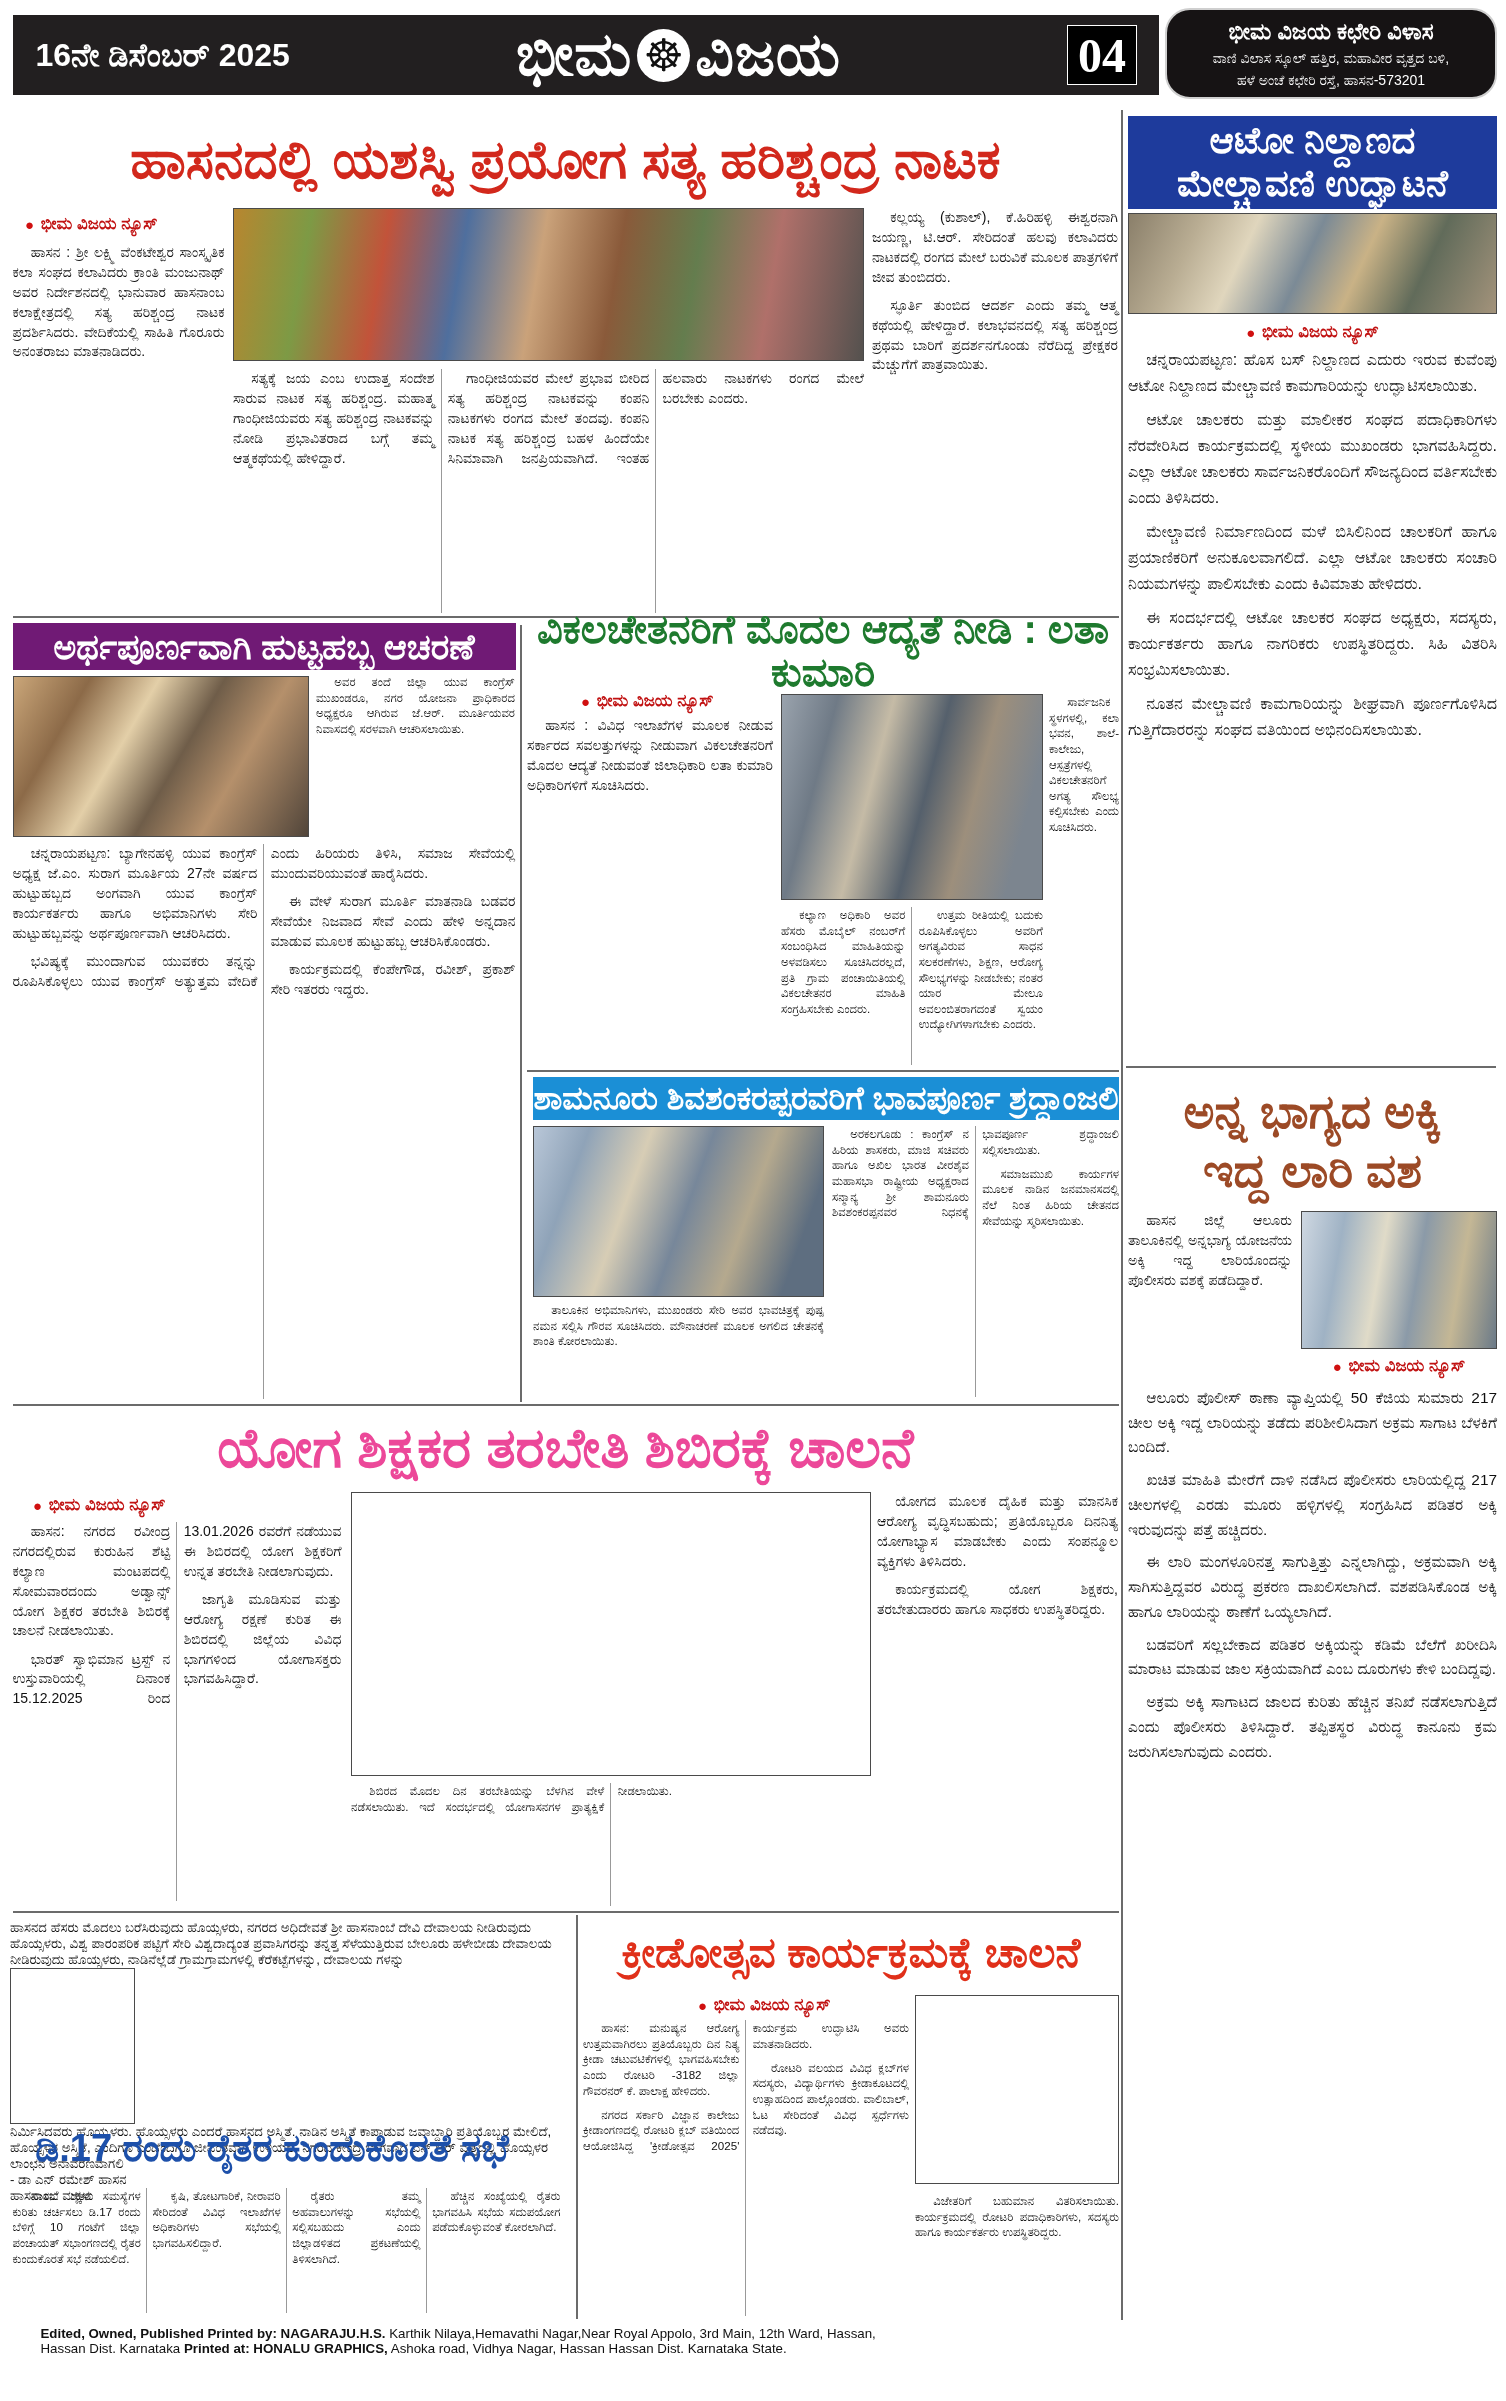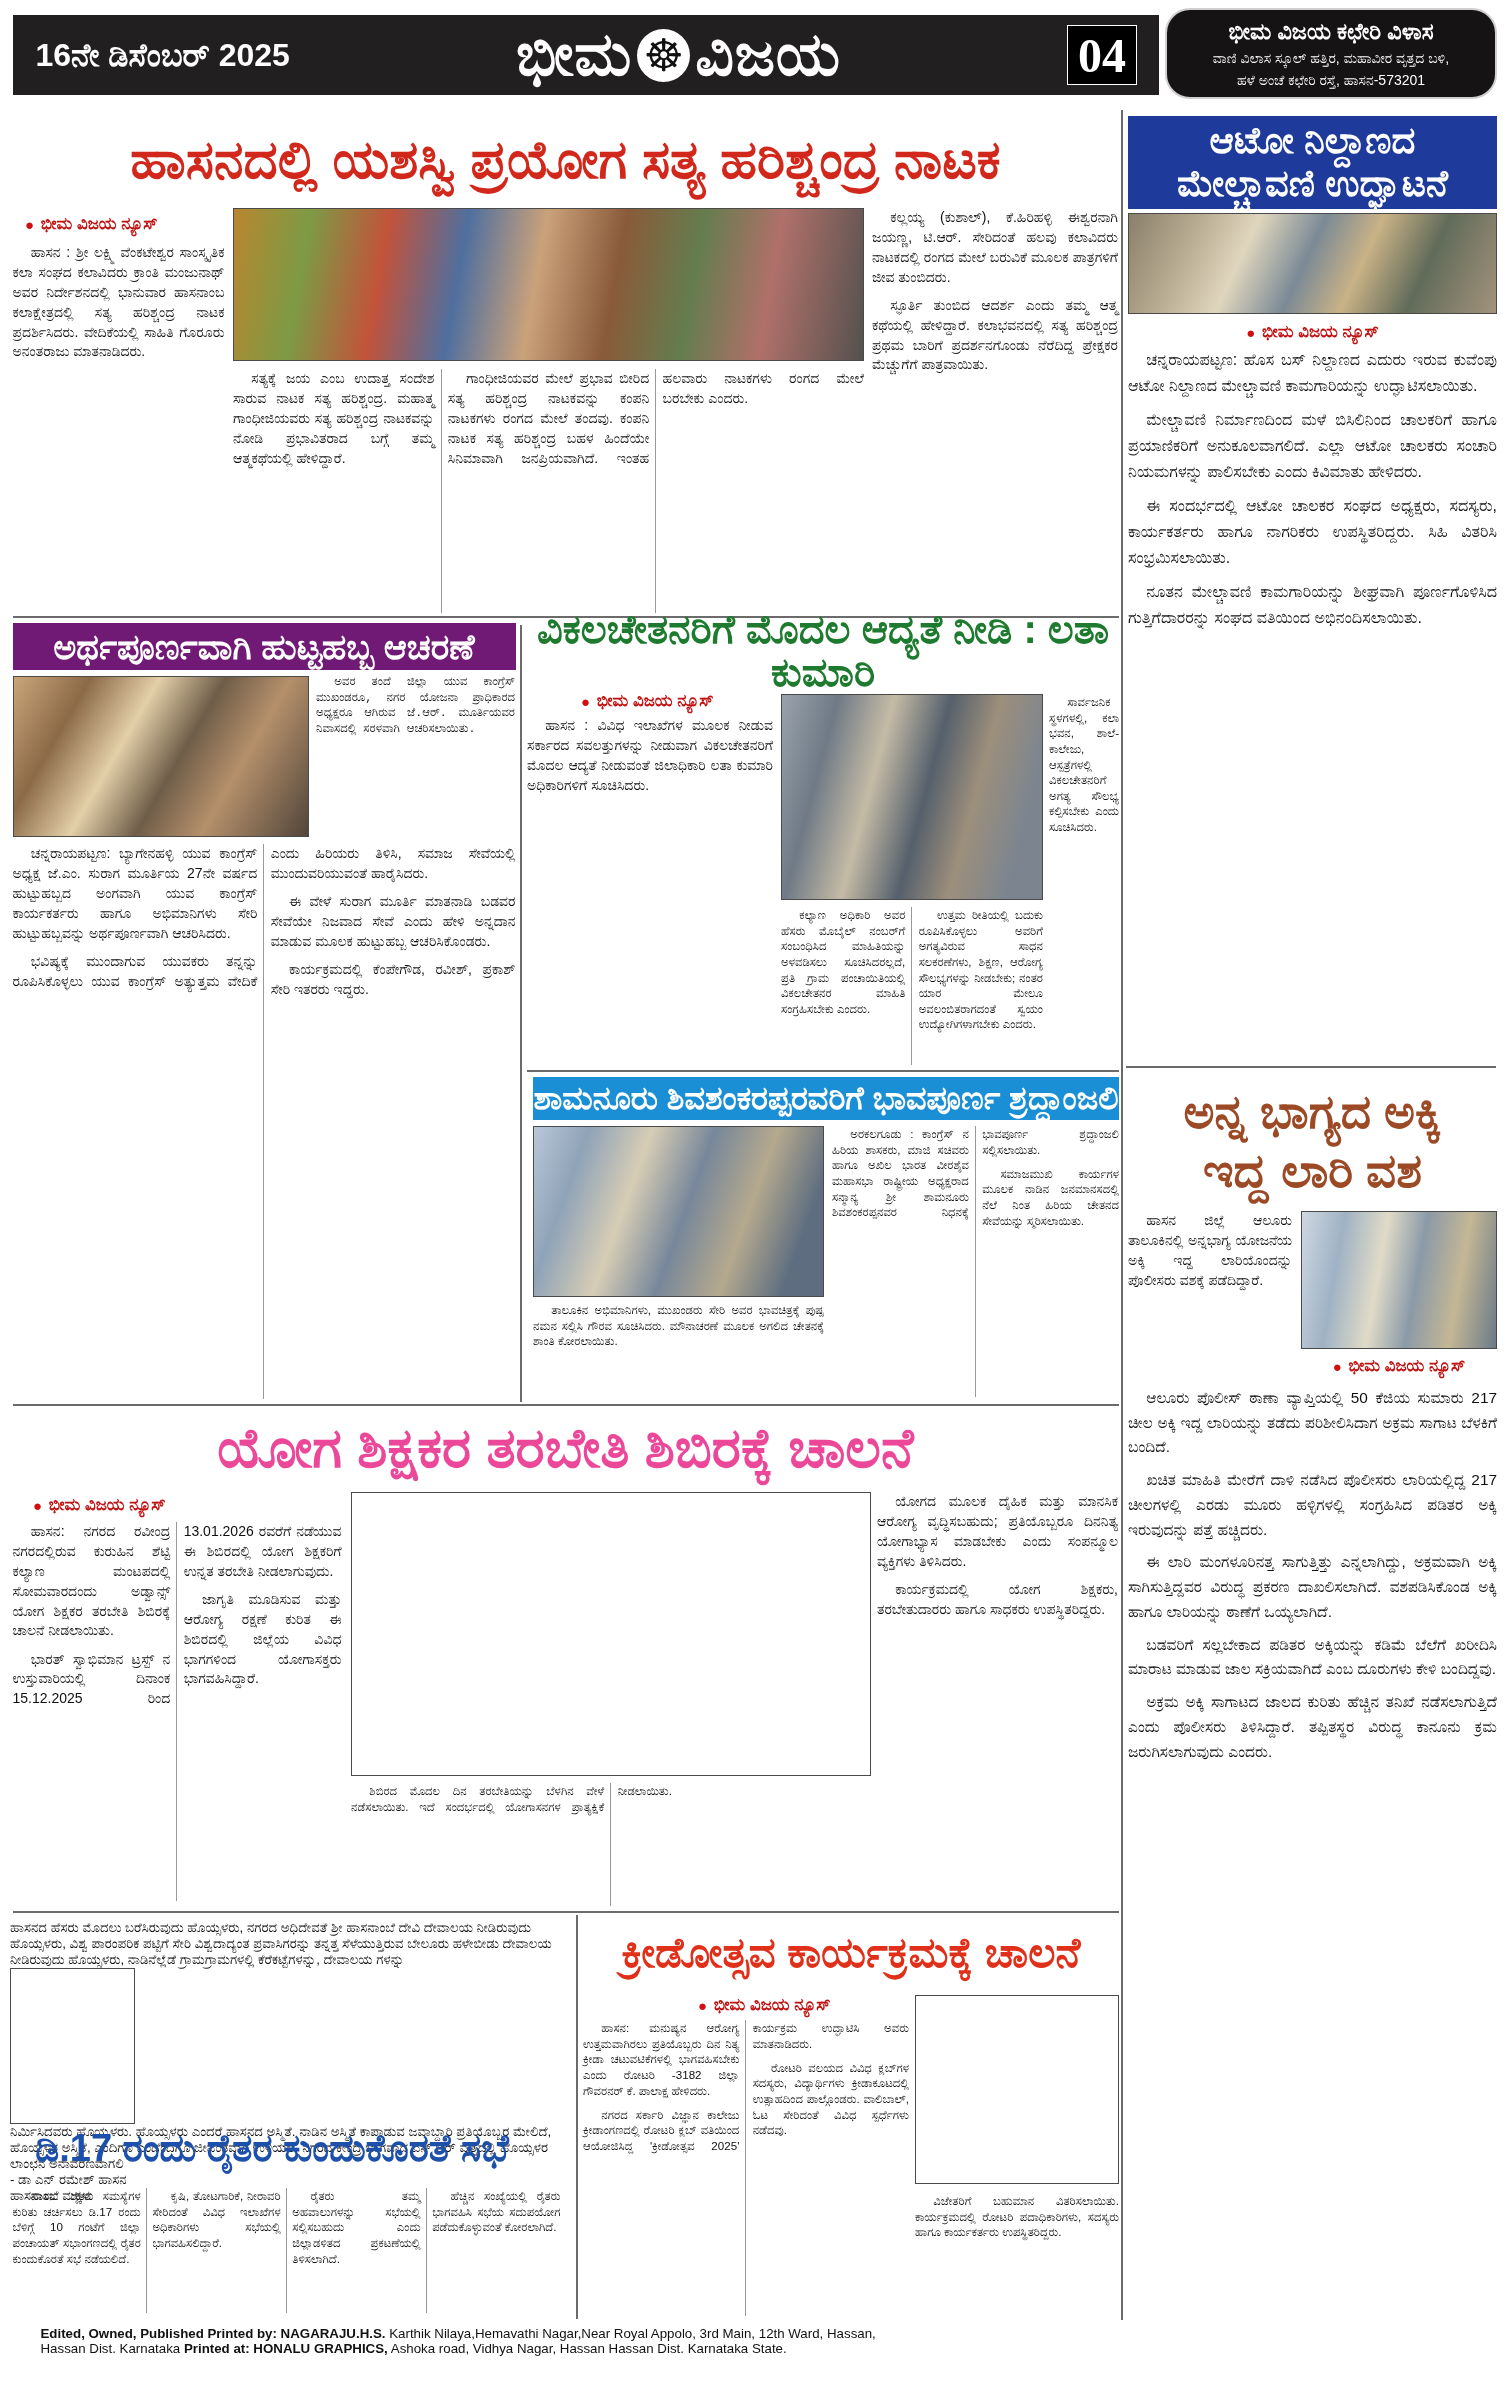--- a/index.html
+++ b/index.html
@@ -116,28 +116,29 @@
     <span>ಆಟೋ ನಿಲ್ದಾಣದ</span>
     <span>ಮೇಲ್ಚಾವಣಿ ಉದ್ಘಾಟನೆ</span>
   </div>
   <div class="abs photo p-ribbon" style="left:1128px;top:213px;width:369px;height:101px;"></div>
   <div class="abs byline center" style="left:1128px;top:322px;width:369px;">
     <span class="dot">●</span>
     <span>ಭೀಮ ವಿಜಯ ನ್ಯೂಸ್</span>
   </div>
   <div class="abs body-txt" style="left:1128px;top:347px;width:369px;height:711px;font-size:16px;line-height:1.62;">
     <p>ಚನ್ನರಾಯಪಟ್ಟಣ: ಹೊಸ ಬಸ್ ನಿಲ್ದಾಣದ ಎದುರು ಇರುವ ಕುವೆಂಪು ಆಟೋ ನಿಲ್ದಾಣದ ಮೇಲ್ಚಾವಣಿ ಕಾಮಗಾರಿಯನ್ನು ಉದ್ಘಾಟಿಸಲಾಯಿತು.</p>
+    <p>ಆಟೋ ಚಾಲಕರು ಮತ್ತು ಮಾಲೀಕರ ಸಂಘದ ಪದಾಧಿಕಾರಿಗಳು ನೆರವೇರಿಸಿದ ಕಾರ್ಯಕ್ರಮದಲ್ಲಿ ಸ್ಥಳೀಯ ಮುಖಂಡರು ಭಾಗವಹಿಸಿದ್ದರು. ಎಲ್ಲಾ ಆಟೋ ಚಾಲಕರು ಸಾರ್ವಜನಿಕರೊಂದಿಗೆ ಸೌಜನ್ಯದಿಂದ ವರ್ತಿಸಬೇಕು ಎಂದು ತಿಳಿಸಿದರು.</p>
     <p>ಮೇಲ್ಚಾವಣಿ ನಿರ್ಮಾಣದಿಂದ ಮಳೆ ಬಿಸಿಲಿನಿಂದ ಚಾಲಕರಿಗೆ ಹಾಗೂ ಪ್ರಯಾಣಿಕರಿಗೆ ಅನುಕೂಲವಾಗಲಿದೆ. ಎಲ್ಲಾ ಆಟೋ ಚಾಲಕರು ಸಂಚಾರಿ ನಿಯಮಗಳನ್ನು ಪಾಲಿಸಬೇಕು ಎಂದು ಕಿವಿಮಾತು ಹೇಳಿದರು.</p>
     <p>ಈ ಸಂದರ್ಭದಲ್ಲಿ ಆಟೋ ಚಾಲಕರ ಸಂಘದ ಅಧ್ಯಕ್ಷರು, ಸದಸ್ಯರು, ಕಾರ್ಯಕರ್ತರು ಹಾಗೂ ನಾಗರಿಕರು ಉಪಸ್ಥಿತರಿದ್ದರು. ಸಿಹಿ ವಿತರಿಸಿ ಸಂಭ್ರಮಿಸಲಾಯಿತು.</p>
     <p>ನೂತನ ಮೇಲ್ಚಾವಣಿ ಕಾಮಗಾರಿಯನ್ನು ಶೀಘ್ರವಾಗಿ ಪೂರ್ಣಗೊಳಿಸಿದ ಗುತ್ತಿಗೆದಾರರನ್ನು ಸಂಘದ ವತಿಯಿಂದ ಅಭಿನಂದಿಸಲಾಯಿತು.</p>
   </div>
 
   <div class="abs hl hl-birthday" style="left:12.5px;top:623px;width:503px;height:47px;">ಅರ್ಥಪೂರ್ಣವಾಗಿ ಹುಟ್ಟಹಬ್ಬ ಆಚರಣೆ</div>
   <div class="abs photo p-cake" style="left:12.5px;top:676px;width:296px;height:161px;"></div>
-  <div class="abs body-txt small" style="left:316px;top:674px;width:199px;height:164px;font-family:Liberation Mono, monospace;">
+  <div class="abs body-txt small" style="left:316px;top:674px;width:199px;height:164px;">
     <p>ಅವರ ತಂದೆ ಜಿಲ್ಲಾ ಯುವ ಕಾಂಗ್ರೆಸ್ ಮುಖಂಡರೂ, ನಗರ ಯೋಜನಾ ಪ್ರಾಧಿಕಾರದ ಅಧ್ಯಕ್ಷರೂ ಆಗಿರುವ ಜೆ.ಆರ್. ಮೂರ್ತಿಯವರ ನಿವಾಸದಲ್ಲಿ ಸರಳವಾಗಿ ಆಚರಿಸಲಾಯಿತು.</p>
   </div>
   <div class="abs body-txt cols2" style="left:12.5px;top:844px;width:503px;height:555px;">
     <p>ಚನ್ನರಾಯಪಟ್ಟಣ: ಬ್ಯಾಗೇನಹಳ್ಳಿ ಯುವ ಕಾಂಗ್ರೆಸ್ ಅಧ್ಯಕ್ಷ ಜೆ.ಎಂ. ಸುರಾಗ ಮೂರ್ತಿಯ 27ನೇ ವರ್ಷದ ಹುಟ್ಟುಹಬ್ಬದ ಅಂಗವಾಗಿ ಯುವ ಕಾಂಗ್ರೆಸ್ ಕಾರ್ಯಕರ್ತರು ಹಾಗೂ ಅಭಿಮಾನಿಗಳು ಸೇರಿ ಹುಟ್ಟುಹಬ್ಬವನ್ನು ಅರ್ಥಪೂರ್ಣವಾಗಿ ಆಚರಿಸಿದರು.</p>
     <p>ಭವಿಷ್ಯಕ್ಕೆ ಮುಂದಾಗುವ ಯುವಕರು ತನ್ನನ್ನು ರೂಪಿಸಿಕೊಳ್ಳಲು ಯುವ ಕಾಂಗ್ರೆಸ್ ಅತ್ಯುತ್ತಮ ವೇದಿಕೆ ಎಂದು ಹಿರಿಯರು ತಿಳಿಸಿ, ಸಮಾಜ ಸೇವೆಯಲ್ಲಿ ಮುಂದುವರಿಯುವಂತೆ ಹಾರೈಸಿದರು.</p>
     <p>ಈ ವೇಳೆ ಸುರಾಗ ಮೂರ್ತಿ ಮಾತನಾಡಿ ಬಡವರ ಸೇವೆಯೇ ನಿಜವಾದ ಸೇವೆ ಎಂದು ಹೇಳಿ ಅನ್ನದಾನ ಮಾಡುವ ಮೂಲಕ ಹುಟ್ಟುಹಬ್ಬ ಆಚರಿಸಿಕೊಂಡರು.</p>
     <p>ಕಾರ್ಯಕ್ರಮದಲ್ಲಿ ಕೆಂಪೇಗೌಡ, ರವೀಶ್, ಪ್ರಕಾಶ್ ಸೇರಿ ಇತರರು ಇದ್ದರು.</p>
   </div>
 
   <div class="abs hl hl-disabled" style="left:527px;top:621px;width:592px;height:60px;">ವಿಕಲಚೇತನರಿಗೆ ಮೊದಲ ಆದ್ಯತೆ ನೀಡಿ : ಲತಾ ಕುಮಾರಿ</div>

